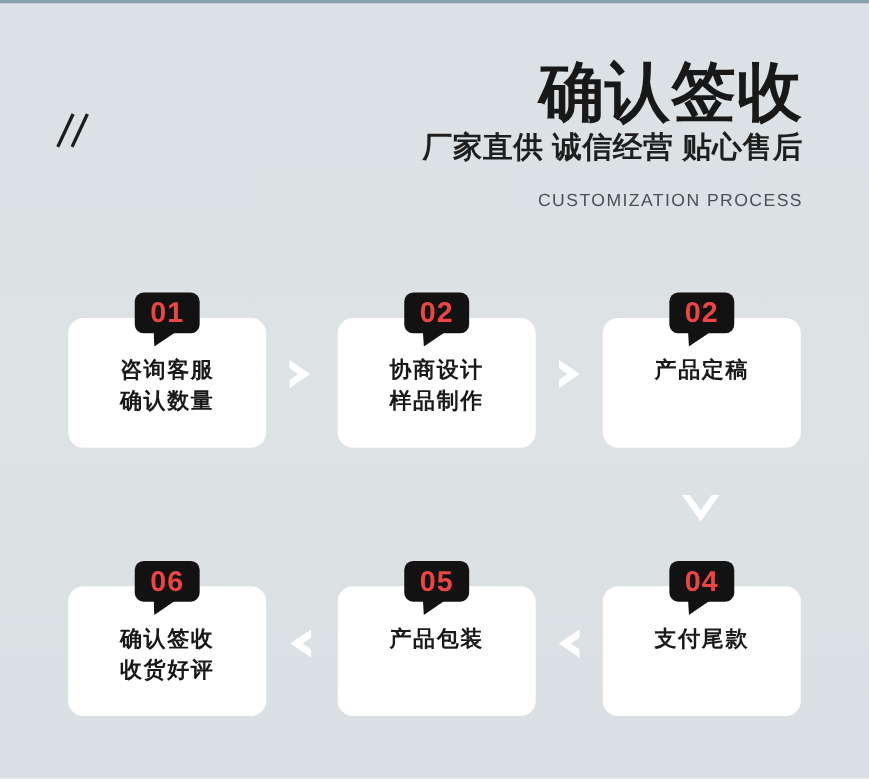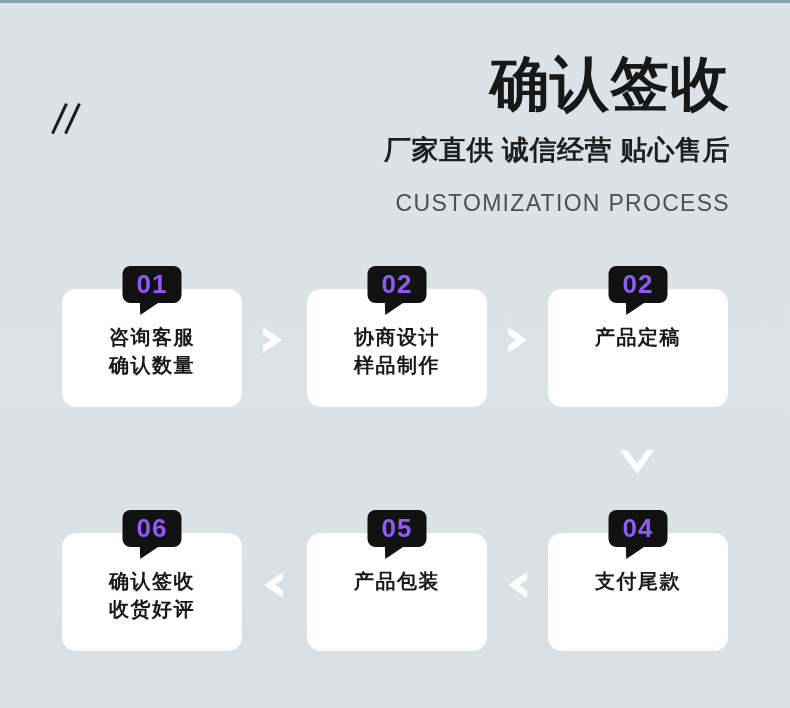--- a/index.html
+++ b/index.html
@@ -27,42 +27,42 @@
   .slashes .slash.s1{left:6px;}
   .slashes .slash.s2{left:19px;}
   .header{
     position:absolute;right:60px;top:54px;text-align:right;
   }
   .title{
     font-size:59px;font-weight:900;color:#181818;line-height:1.05;
     letter-spacing:1px;white-space:nowrap;
   }
   .subtitle{
-    margin-top:16px;font-size:27px;font-weight:600;color:#1e1e1e;
+    margin-top:0;font-size:27px;font-weight:600;color:#1e1e1e;
     letter-spacing:0.5px;white-space:nowrap;
   }
   .subtitle-en{
-    margin-top:22px;font-size:23px;font-weight:400;color:#4a5054;
+    margin-top:22px;font-size:16px;font-weight:400;color:#4a5054;
     letter-spacing:1.3px;white-space:nowrap;
   }
   
   .step-card{
     position:absolute;width:180px;height:118px;background:#ffffff;
     border-radius:14px;
   }
   .pos-1{left:62px;top:289px;}
   .pos-2{left:307px;top:289px;}
   .pos-3{left:548px;top:289px;}
   .pos-4{left:548px;top:533px;}
   .pos-5{left:307px;top:533px;}
   .pos-6{left:62px;top:533px;}
   .badge{
     position:absolute;left:50%;top:-23px;transform:translateX(-50%);
     width:59px;height:37px;background:#121212;border-radius:8px;
-    color:#8b5cf6;font-size:26px;font-weight:700;
+    color:#ef4444;font-size:26px;font-weight:700;
     display:flex;align-items:center;justify-content:center;
     letter-spacing:1px;z-index:2;
   }
   .badge-tail{
     position:absolute;left:17px;top:36px;width:20px;height:13px;
     background:#121212;
     clip-path:polygon(0 0,100% 0,4% 100%);
   }
   .step-text{
     position:absolute;left:0;top:35px;width:100%;text-align:center;

